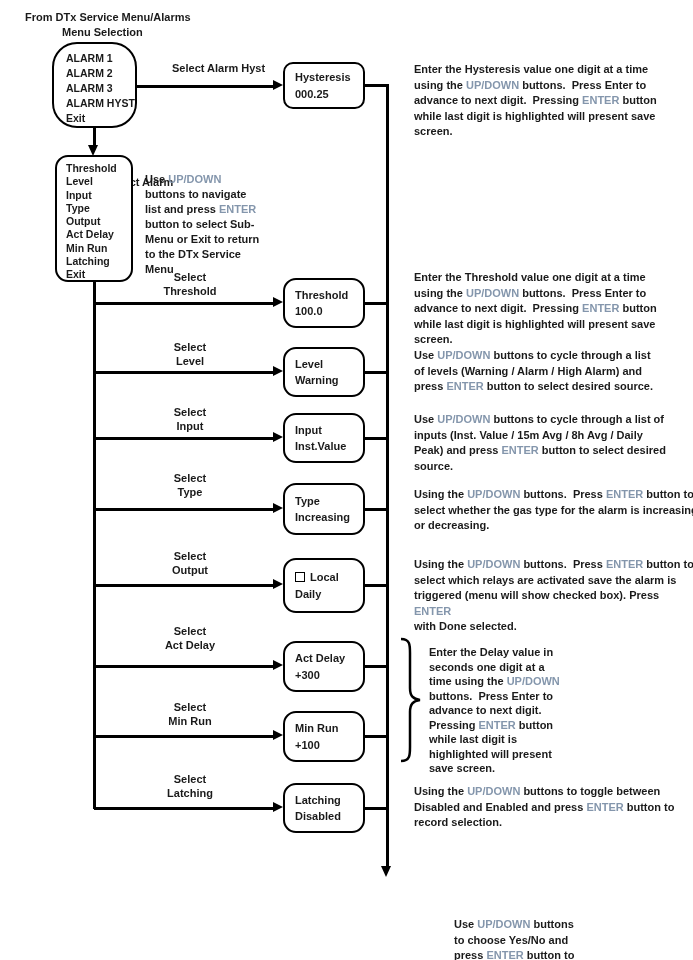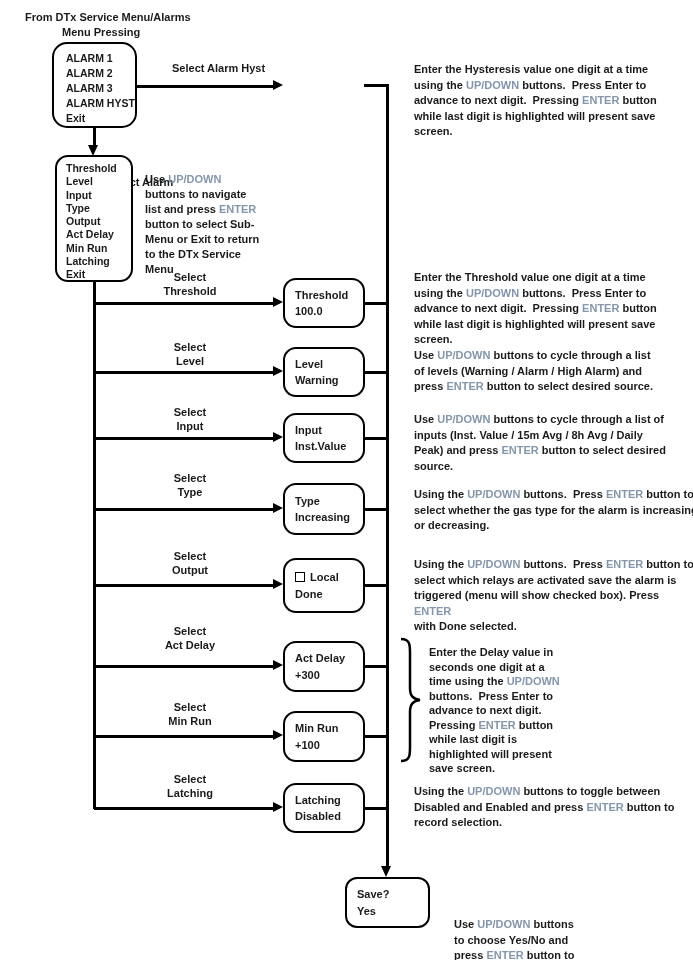--- a/index.html
+++ b/index.html
@@ -28,34 +28,38 @@
   .hdr{position:absolute;font-size:11px;white-space:nowrap;}
   .checkbox{display:inline-block;width:8px;height:8px;border:1.5px solid #000;margin-right:5px;vertical-align:-1px;}
   .bracket-svg{position:absolute;}
 </style>
 </head>
 <body>
 
 <div id="canvas">
 
   <div class="hdr" style="left:25px;top:11px;">From DTx Service Menu/Alarms</div>
-  <div class="hdr" style="left:62px;top:26px;">Menu Pressing</div>
-
-  <div class="box menu" style="left:52px;top:42px;width:85px;height:86px;border-radius:15px;padding:7px 0 0 12px;">
+  <div class="hdr" style="left:62px;top:26px;">Menu Selection</div>
+
+  <div class="box menu" style="left:52px;top:42px;width:85px;height:86px;border-radius:25px;padding:7px 0 0 12px;">
     <div class="mi">ALARM 1</div>
     <div class="mi">ALARM 2</div>
     <div class="mi">ALARM 3</div>
     <div class="mi">ALARM HYST</div>
     <div class="mi">Exit</div>
   </div>
 
   <div class="lbl-nowrap" style="left:172px;top:62px;">Select Alarm Hyst</div>
   <div class="hline" style="left:137px;top:85px;width:138px;"></div>
   <div class="arrow-r" style="left:273px;top:80px;"></div>
 
+  <div class="box" style="left:283px;top:62px;width:82px;height:47px;border-radius:10px;">
+    <div>Hysteresis</div>
+    <div>000.25</div>
+  </div>
   <div class="hline" style="left:364px;top:84px;width:23px;"></div>
   <div class="desc" style="left:414px;top:62px;"><span>Enter the Hysteresis value one digit at a time
 using the </span><span class="hl">UP/DOWN</span><span> buttons.  Press Enter to
 advance to next digit.  Pressing </span><span class="hl">ENTER</span><span> button
 while last digit is highlighted will present save
 screen.</span></div>
 
   <div class="vline" style="left:386px;top:84px;height:783px;"></div>
   <div class="arrow-d" style="left:381px;top:866px;"></div>
 
@@ -138,21 +142,21 @@
   <div class="desc" style="left:414px;top:487px;"><span>Using the </span><span class="hl">UP/DOWN</span><span> buttons.  Press </span><span class="hl">ENTER</span><span> button to
 select whether the gas type for the alarm is increasing
 or decreasing.</span></div>
 
   <div class="lbl" style="left:145px;top:549px;width:90px;">Select
 Output</div>
   <div class="hline" style="left:94px;top:584px;width:180px;"></div>
   <div class="arrow-r" style="left:273px;top:579px;"></div>
   <div class="box" style="left:283px;top:558px;width:82px;height:55px;">
     <div><span class="checkbox"></span><span>Local</span></div>
-    <div>Done</div>
+    <div>Daily</div>
   </div>
   <div class="hline" style="left:364px;top:584px;width:23px;"></div>
   <div class="desc" style="left:414px;top:557px;"><span>Using the </span><span class="hl">UP/DOWN</span><span> buttons.  Press </span><span class="hl">ENTER</span><span> button to
 select which relays are activated save the alarm is
 triggered (menu will show checked box). Press </span><span class="hl">ENTER</span><span>
 with Done selected.</span></div>
 
   <div class="lbl" style="left:145px;top:624px;width:90px;">Select
 Act Delay</div>
   <div class="hline" style="left:94px;top:665px;width:180px;"></div>
@@ -192,22 +196,18 @@
   <div class="arrow-r" style="left:273px;top:802px;"></div>
   <div class="box" style="left:283px;top:783px;width:82px;height:50px;">
     <div>Latching</div>
     <div>Disabled</div>
   </div>
   <div class="hline" style="left:364px;top:807px;width:23px;"></div>
   <div class="desc" style="left:414px;top:784px;"><span>Using the </span><span class="hl">UP/DOWN</span><span> buttons to toggle between
 Disabled and Enabled and press </span><span class="hl">ENTER</span><span> button to
 record selection.</span></div>
 
-  <div class="box" style="left:345px;top:877px;width:85px;height:51px;border-radius:12px;">
-    <div>Save?</div>
-    <div>Yes</div>
-  </div>
   <div class="desc desc-save" style="left:454px;top:877px;margin-top:40px;"><span>Use </span><span class="hl">UP/DOWN</span><span> buttons
 to choose Yes/No and
 press </span><span class="hl">ENTER</span><span> button to
 confirm selection.</span></div>
 
 </div>
 
 </body></html>

